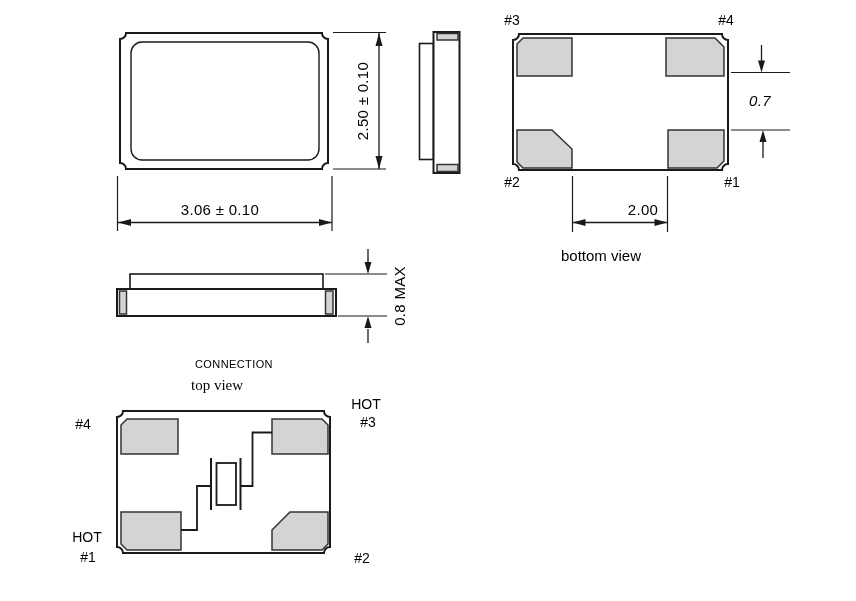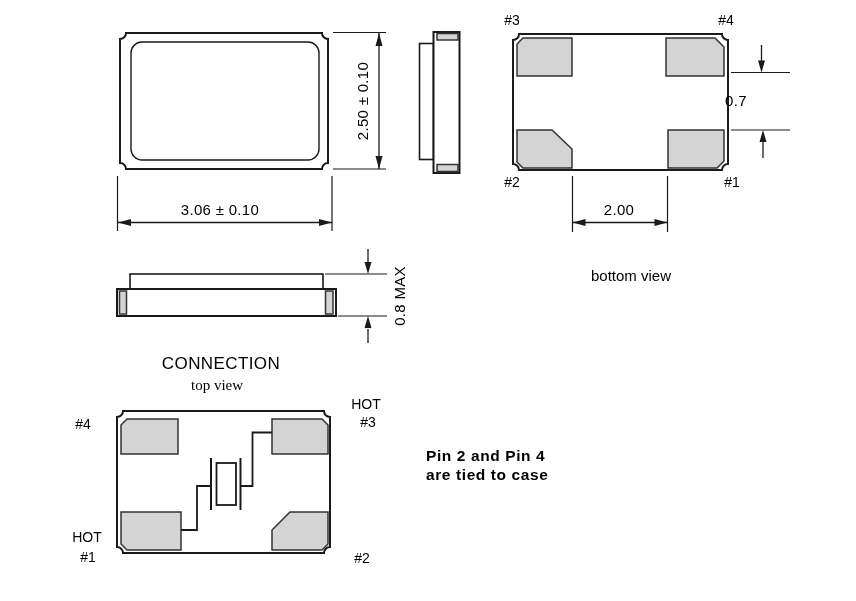--- a/index.html
+++ b/index.html
@@ -17,21 +17,21 @@
   svg{position:absolute;left:0;top:0;}
   .ln{stroke:var(--line,#1a1a1a);fill:none;}
   .part{stroke:var(--line,#1a1a1a);fill:#ffffff;}
   .pad{fill:var(--pad_fill,#d4d4d4);stroke:var(--pad_stroke,#333);stroke-width:1.5;}
   .arr{fill:var(--line,#1a1a1a);stroke:none;}
   .ctext{position:absolute;white-space:nowrap;transform:translate(-50%,-50%);}
   .vtext{position:absolute;white-space:nowrap;transform:translate(-50%,-50%) rotate(-90deg);}
   .dim{font-size:15px;letter-spacing:0.3px;}
   .lbl{font-size:14px;}
   .cap{font-size:15px;}
-  .title{font-size:17px;letter-spacing:0.4px;}
+  .title{font-size:11px;letter-spacing:0.4px;margin-left:13px;}
   .note{position:absolute;left:426px;top:446px;font-size:15.5px;font-weight:bold;
         letter-spacing:0.6px;line-height:19px;}
 </style>
 </head>
 <body>
 
 <div class="canvas">
 
   <svg width="856" height="601" viewBox="0 0 856 601">
 
@@ -121,34 +121,30 @@
     </g>
   </svg>
 
   <div class="ctext dim" style="left:220px;top:209px;">3.06 ± 0.10</div>
   <div class="vtext dim" style="left:362px;top:101px;">2.50 ± 0.10</div>
 
   <div class="ctext lbl" style="left:512px;top:20px;">#3</div>
   <div class="ctext lbl" style="left:726px;top:20px;">#4</div>
   <div class="ctext lbl" style="left:512px;top:182px;">#2</div>
   <div class="ctext lbl" style="left:732px;top:182px;">#1</div>
-  <div class="ctext dim" style="left:736px;top:99.5px;">0.7</div>
-  <div class="ctext dim" style="left:619px;top:209px;">2.00</div>
-  <div class="ctext cap" style="left:631px;top:255px;margin-top:20px;">bottom view</div>
+  <div class="ctext dim" style="left:760px;top:99.5px;font-style:italic;">0.7</div>
+  <div class="ctext dim" style="left:643px;top:209px;">2.00</div>
+  <div class="ctext cap" style="left:601px;top:255px;">bottom view</div>
 
   <div class="vtext dim" style="left:399px;top:296px;">0.8 MAX</div>
 
   <div class="ctext title" style="left:221px;top:364px;">CONNECTION</div>
   <div class="ctext cap" style="left:217px;top:384.5px;font-family:Liberation Serif, serif;">top view</div>
 
   <div class="ctext lbl" style="left:83px;top:424px;">#4</div>
   <div class="ctext lbl" style="left:366px;top:404px;">HOT</div>
   <div class="ctext lbl" style="left:368px;top:422px;">#3</div>
   <div class="ctext lbl" style="left:87px;top:536.5px;">HOT</div>
   <div class="ctext lbl" style="left:88px;top:556.5px;">#1</div>
   <div class="ctext lbl" style="left:362px;top:558px;">#2</div>
 
-  <div class="note">
-    <div>Pin 2 and Pin 4</div>
-    <div>are tied to case</div>
-  </div>
 
 </div>
 
 </body></html>

